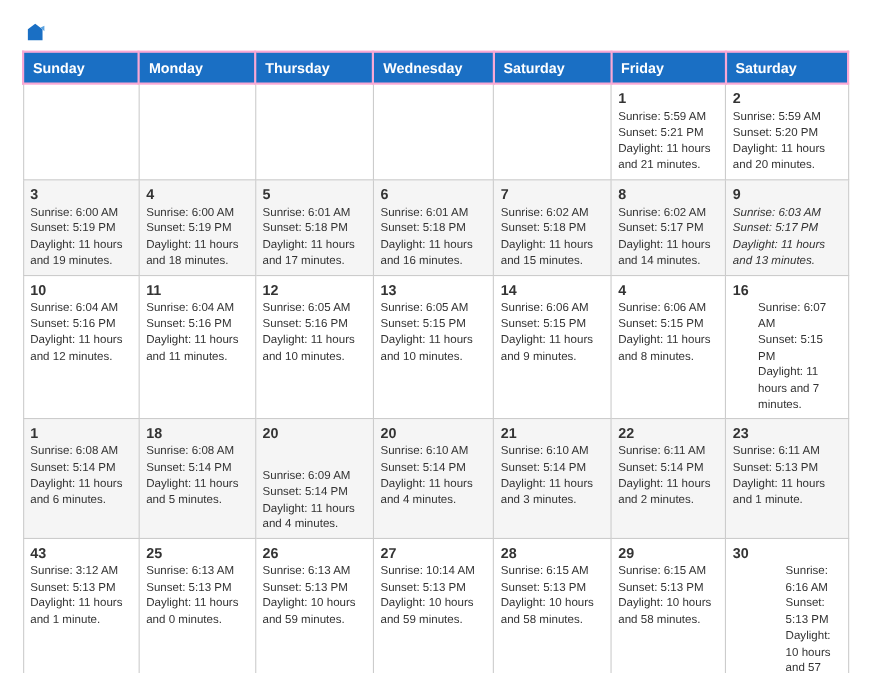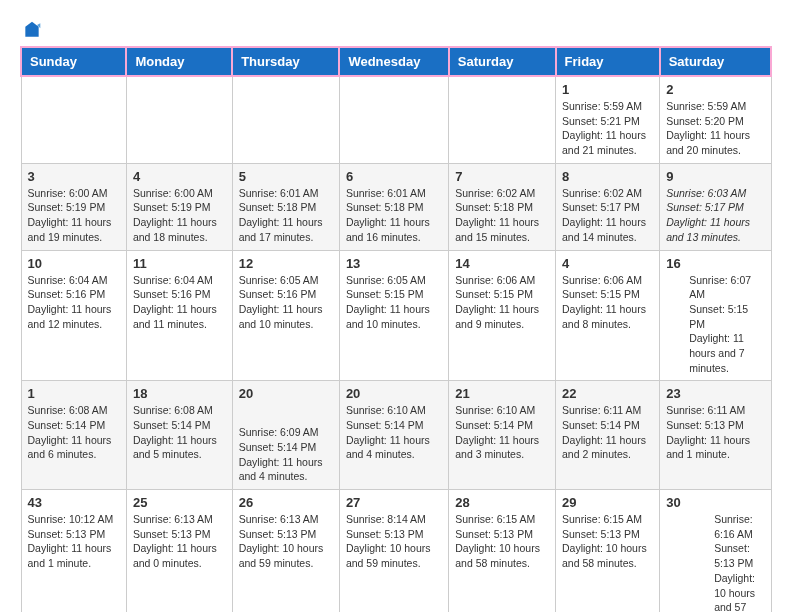--- a/index.html
+++ b/index.html
@@ -267,39 +267,39 @@
         <td>
           <span class="day-number">23</span>
           <div class="cell-text" style="white-space: pre-line;">Sunrise: 6:11 AM
 Sunset: 5:13 PM
 Daylight: 11 hours and 1 minute.</div>
         </td>
       </tr>
       <tr>
         <td>
           <span class="day-number">43</span>
-          <div class="cell-text" style="white-space: pre-line;">Sunrise: 10:12 AM
+          <div class="cell-text" style="white-space: pre-line;">Sunrise: 3:12 AM
 Sunset: 5:13 PM
 Daylight: 11 hours and 1 minute.</div>
         </td>
         <td>
           <span class="day-number">25</span>
           <div class="cell-text" style="white-space: pre-line;">Sunrise: 6:13 AM
 Sunset: 5:13 PM
 Daylight: 11 hours and 0 minutes.</div>
         </td>
         <td>
           <span class="day-number">26</span>
           <div class="cell-text" style="white-space: pre-line;">Sunrise: 6:13 AM
 Sunset: 5:13 PM
 Daylight: 10 hours and 59 minutes.</div>
         </td>
         <td>
           <span class="day-number">27</span>
-          <div class="cell-text" style="white-space: pre-line;">Sunrise: 8:14 AM
+          <div class="cell-text" style="white-space: pre-line;">Sunrise: 10:14 AM
 Sunset: 5:13 PM
 Daylight: 10 hours and 59 minutes.</div>
         </td>
         <td>
           <span class="day-number">28</span>
           <div class="cell-text" style="white-space: pre-line;">Sunrise: 6:15 AM
 Sunset: 5:13 PM
 Daylight: 10 hours and 58 minutes.</div>
         </td>
         <td>

